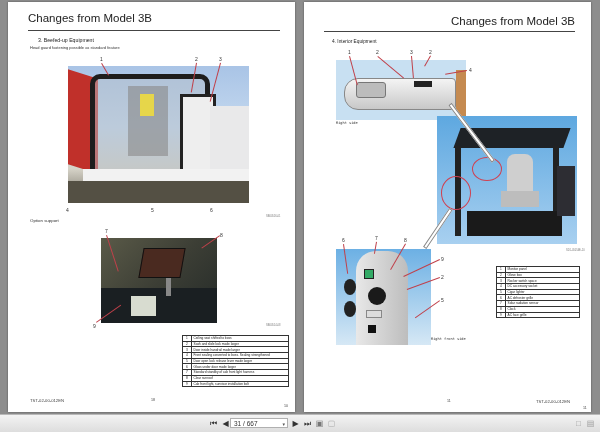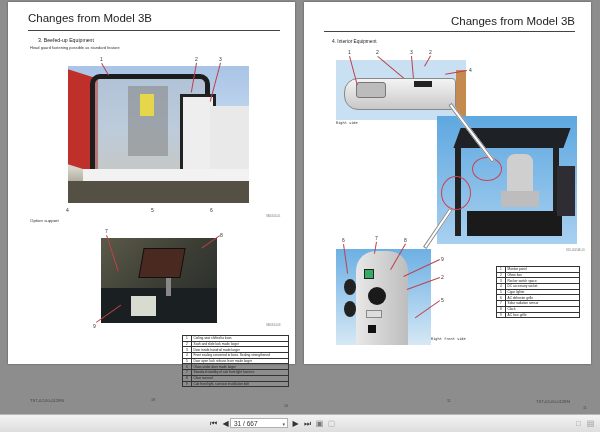--- a/index.html
+++ b/index.html
@@ -4,21 +4,21 @@
 <style>
   html, body { margin:0; padding:0; }
   body {
     width:600px; height:432px; overflow:hidden;
     background:#8f8f8f;
     font-family:"Liberation Sans", sans-serif;
     position:relative;
   }
   .viewer { position:absolute; left:0; top:0; width:600px; height:414px; background:#8d8d8d; }
   .page {
-    position:absolute; top:2px; height:362px; background:#ffffff;
+    position:absolute; top:2px; height:410px; background:#ffffff;
     box-shadow:0 0 2px rgba(0,0,0,0.4);
   }
   .page-left { left:8px; width:287px; }
   .page-right { left:304px; width:287px; }
   .ph-title { position:absolute; font-size:11.5px; color:#222; }
   .ph-rule { position:absolute; height:1px; background:#444; }
   .sec-title { position:absolute; font-size:5.2px; color:#222; }
   .subtext { position:absolute; font-size:4px; color:#333; }
   .photo { position:absolute; overflow:hidden; }
   .callout { position:absolute; font-size:5px; color:#333; }

